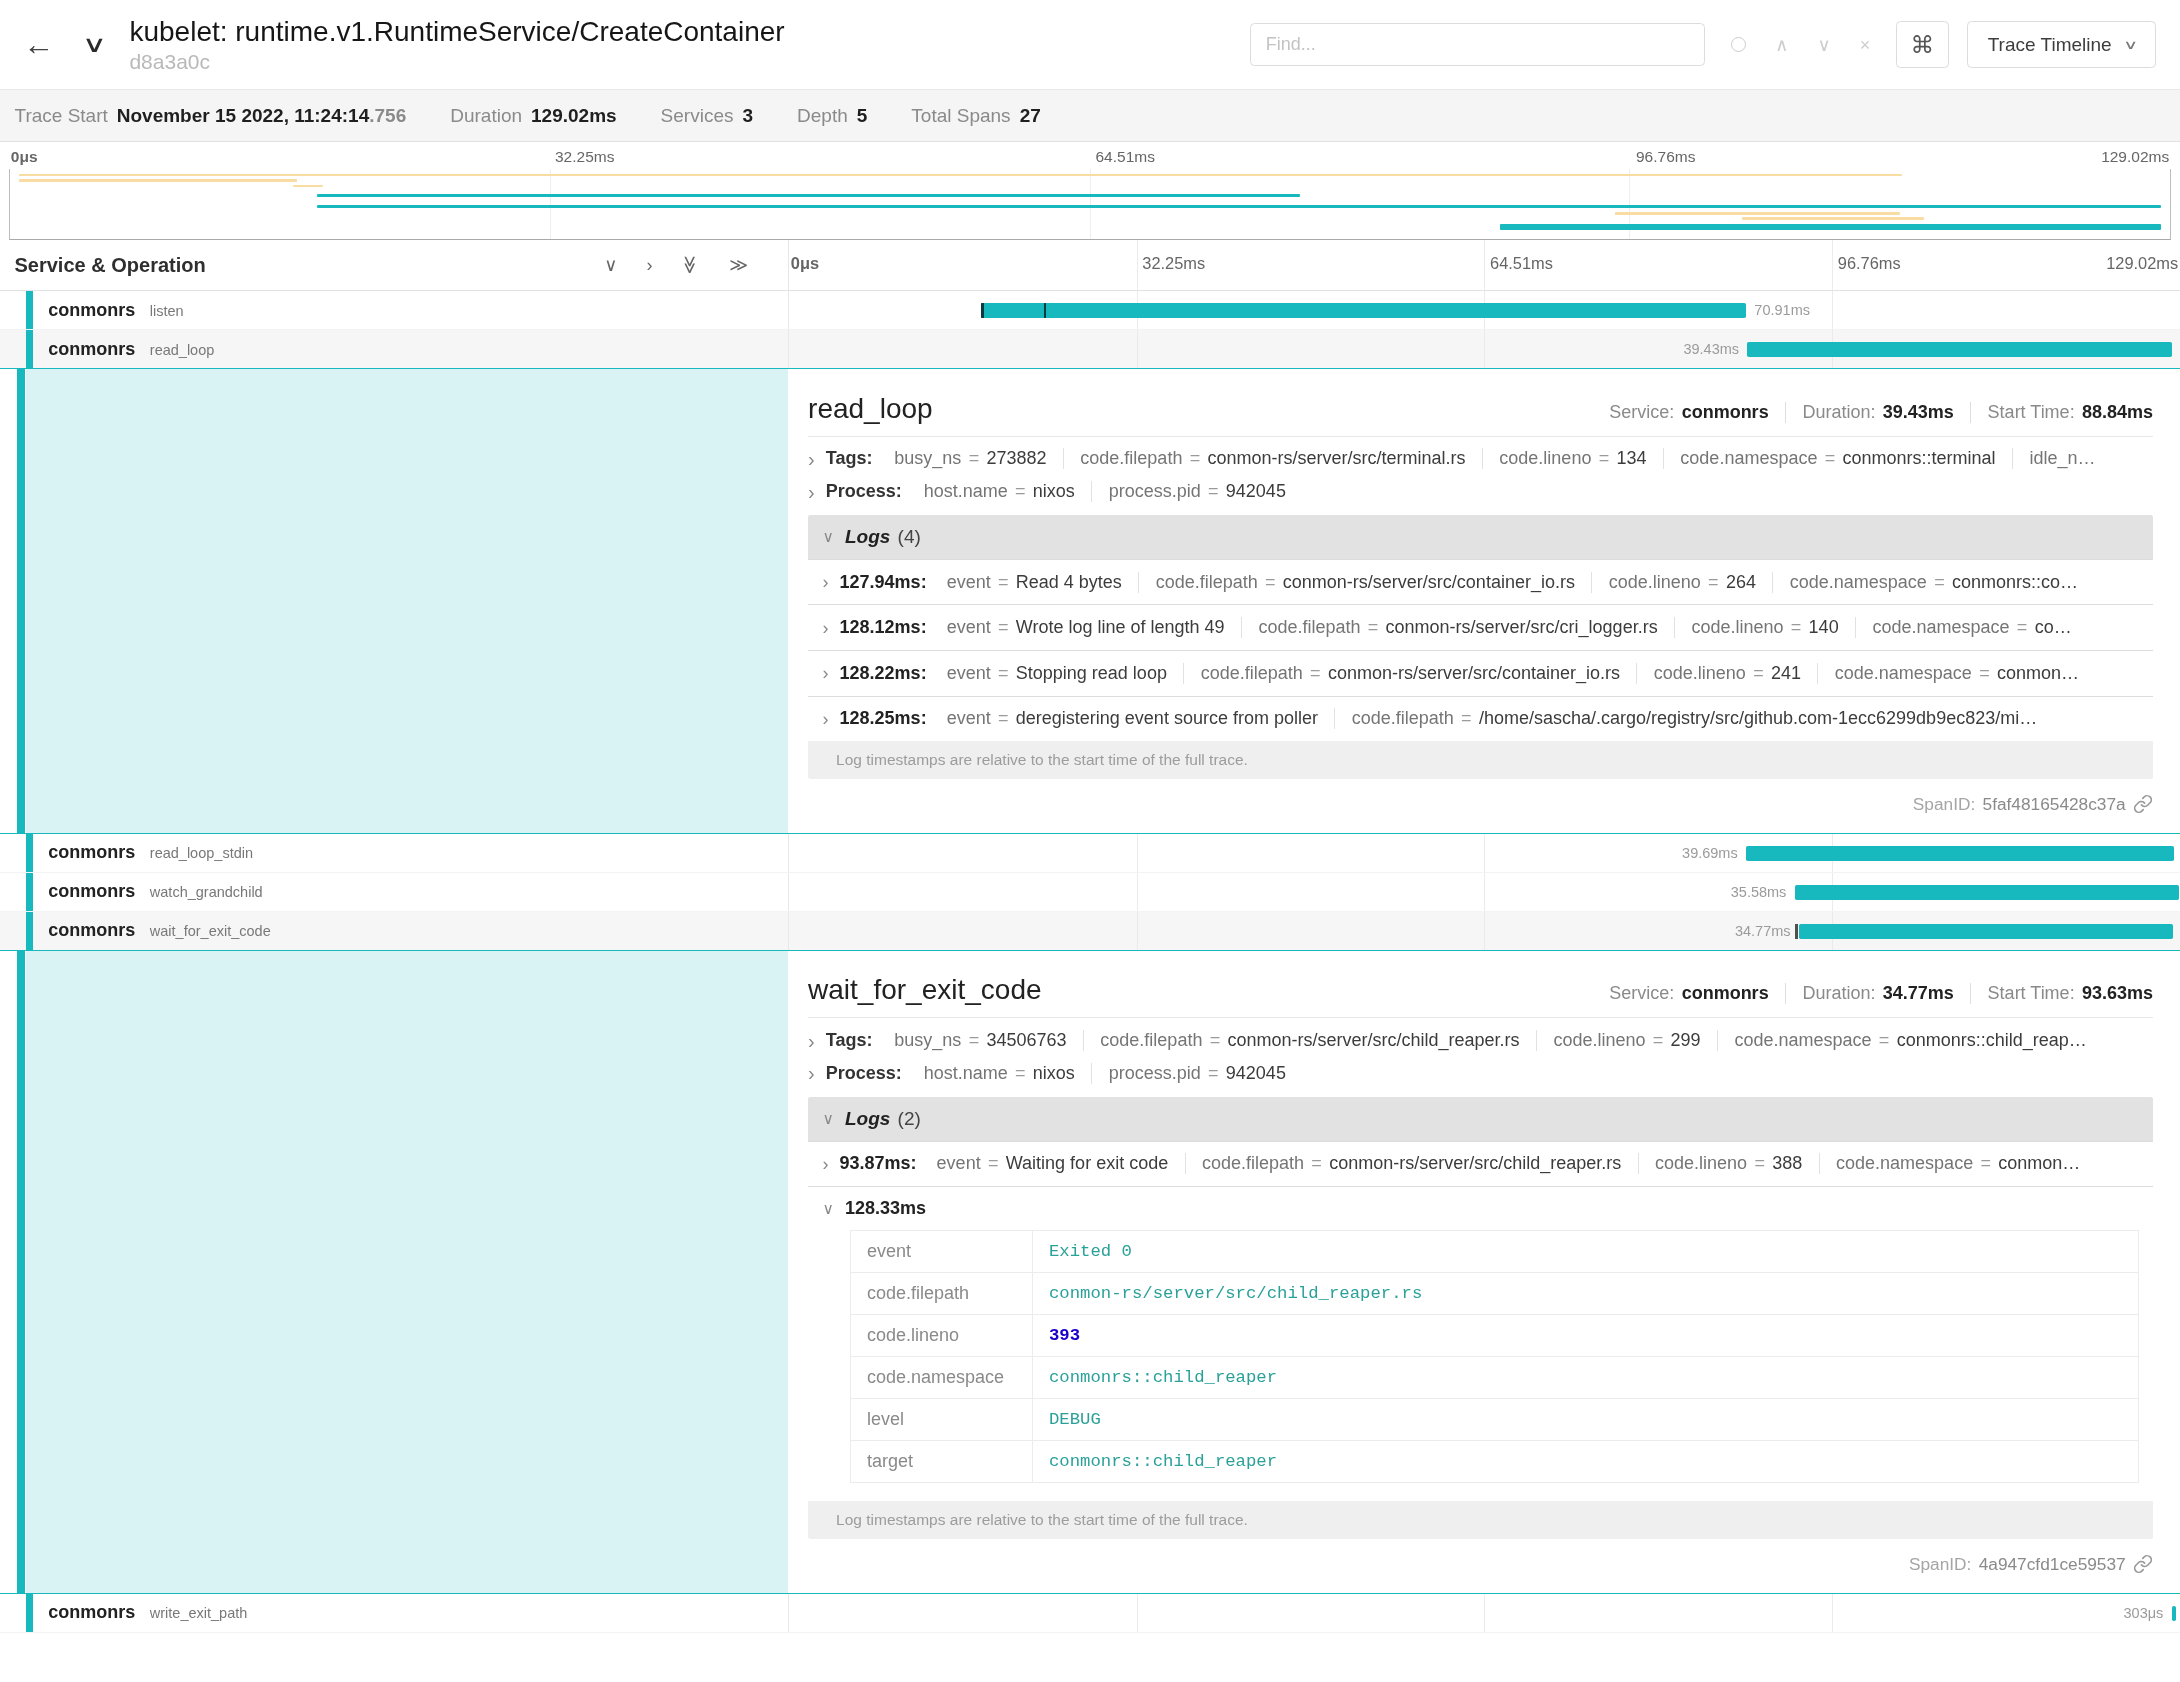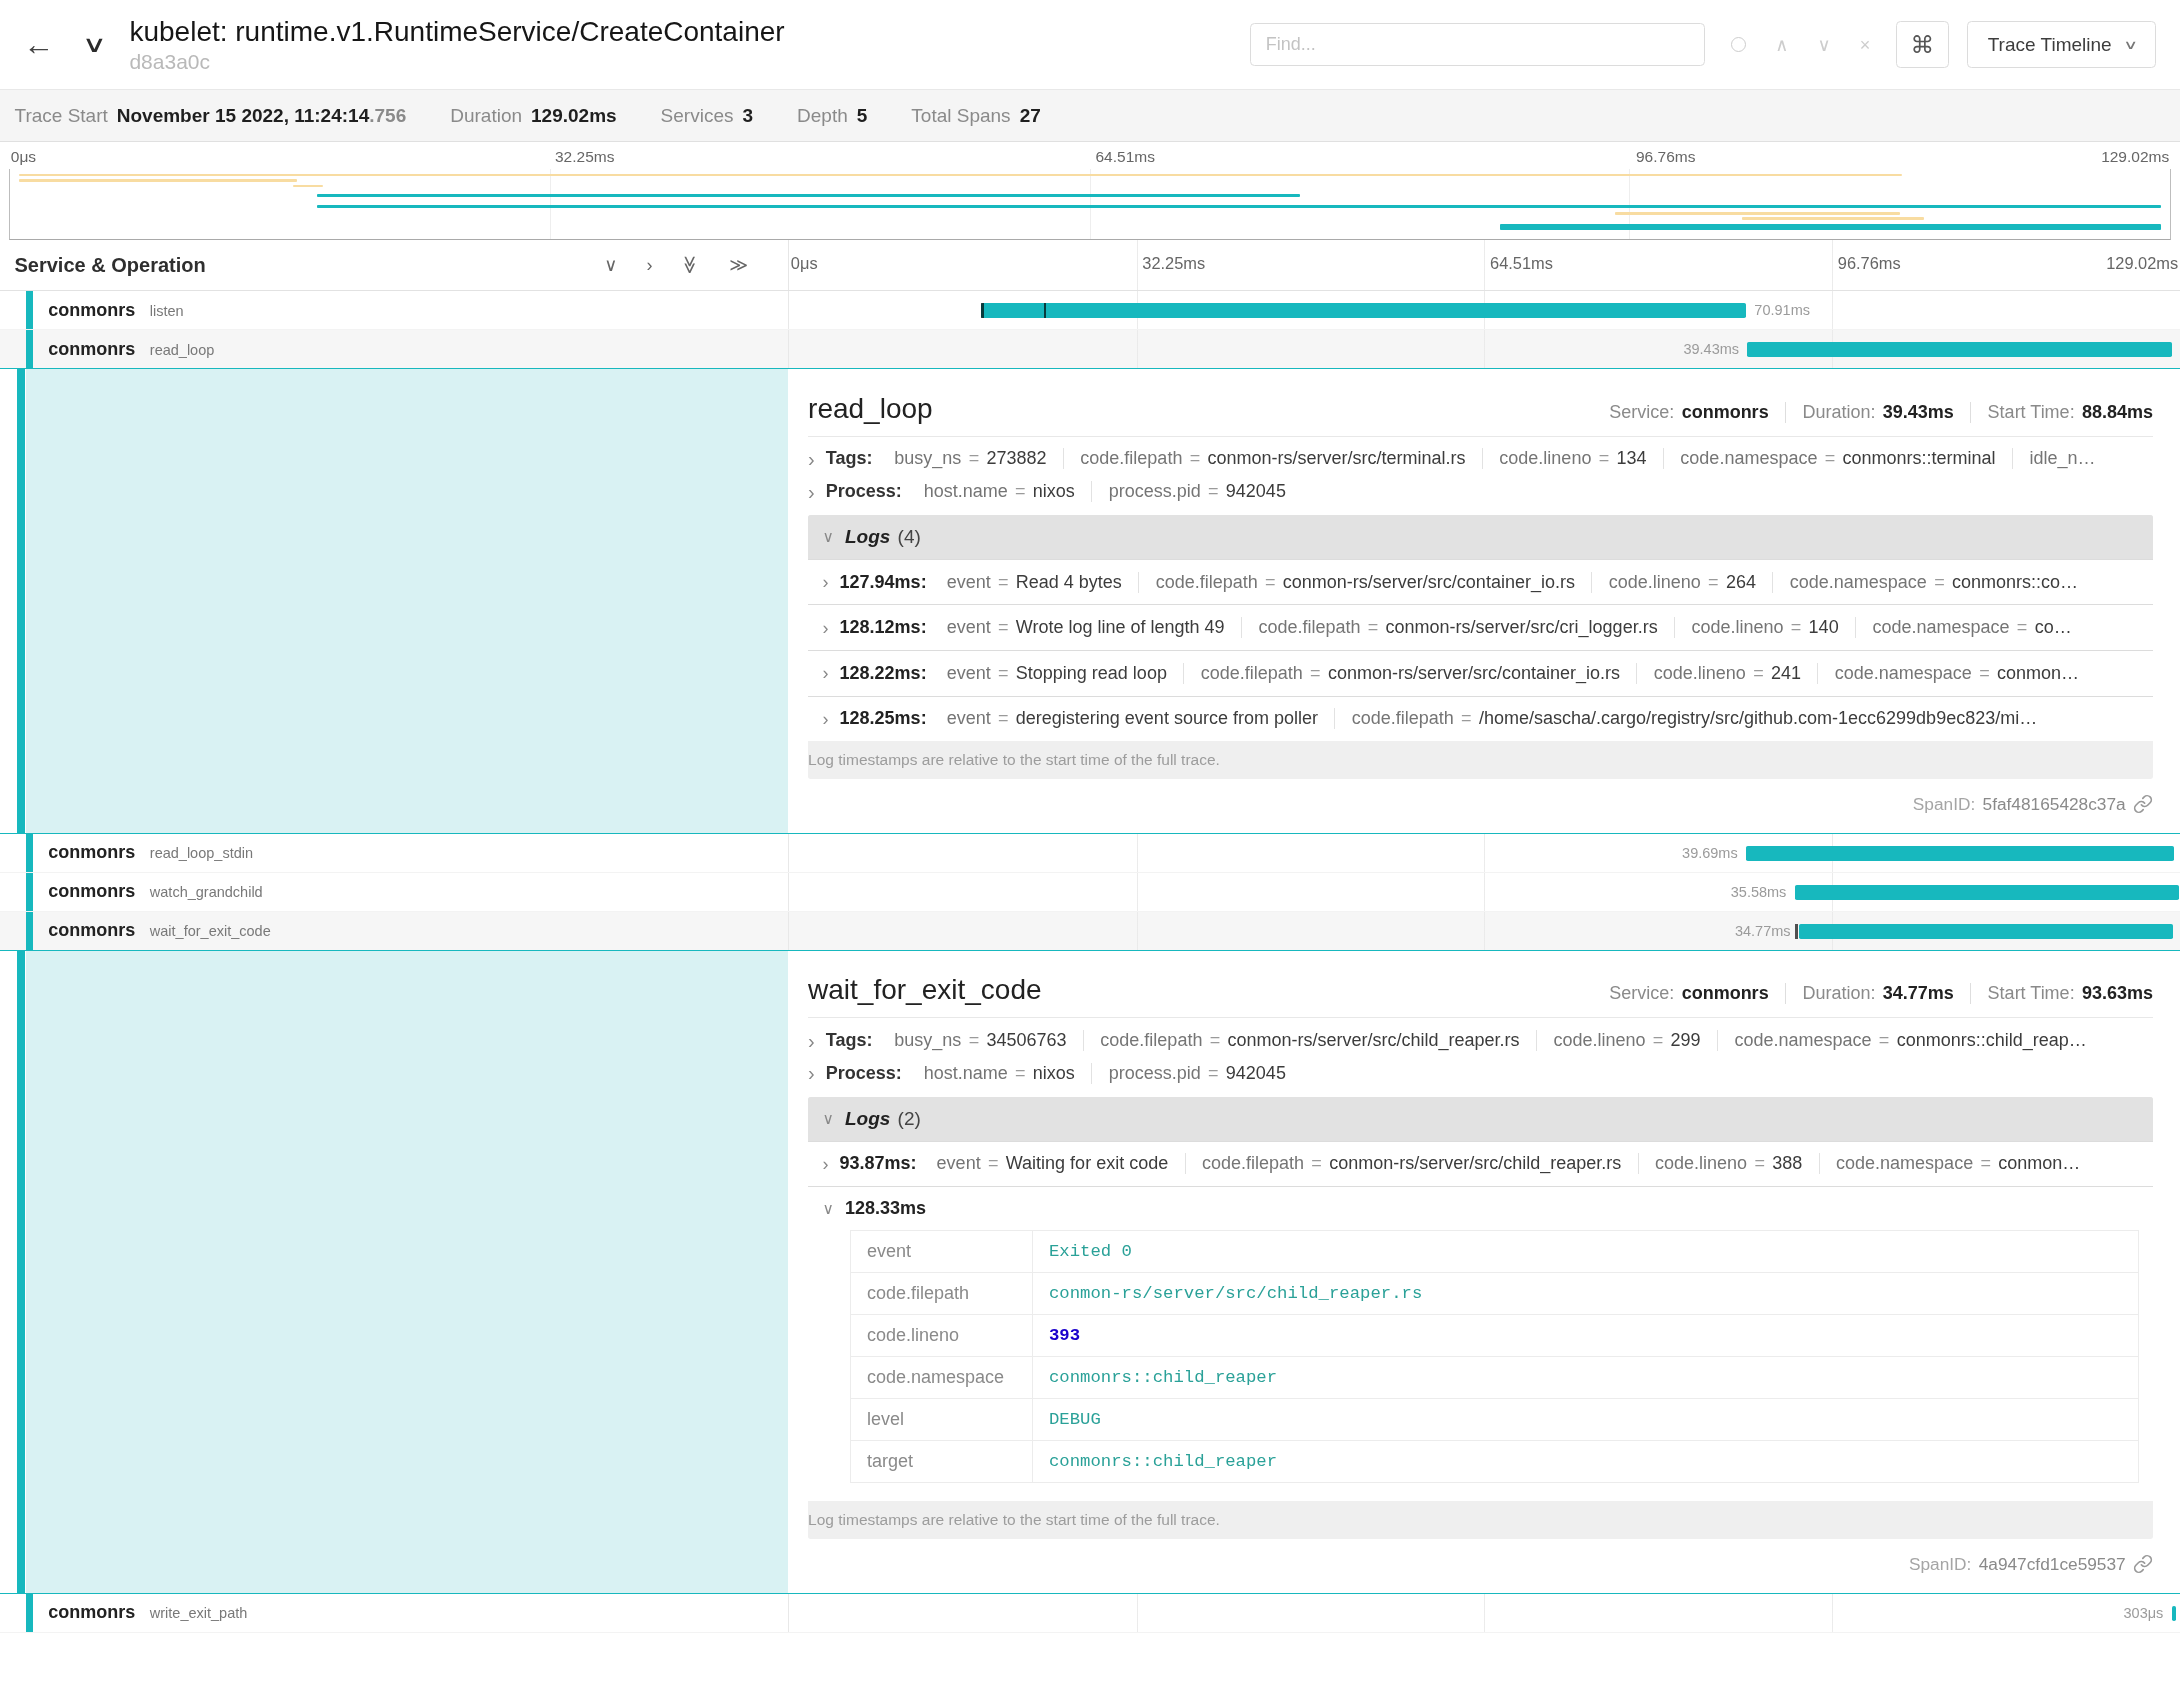--- a/index.html
+++ b/index.html
@@ -28,21 +28,21 @@
   .summary { height: 53px; background: #f5f5f5; border-top: 0.9px solid #e8e8e8; border-bottom: 0.9px solid #e0e0e0; display: flex; align-items: center; gap: 44px; padding: 0 14.5px; font-size: 19px; }
   .sum-item { white-space: nowrap; }
   .sum-label { color: #8a8a8a; margin-right: 9px; }
   .sum-value { color: #1f1f1f; font-weight: bold; }
   .sum-suffix { color: #8a8a8a; font-weight: bold; }
 
   
   .minimap { padding: 0 9px; background: #fff; }
   .mini-ticks { position: relative; height: 27px; font-size: 15.5px; color: #666; }
   .tick { position: absolute; top: 6.4px; white-space: nowrap; }
-  .tick.t0 { left: 1.8px; }
+  .tick.t0 { left: 1.8px; font-weight: bold; }
   .tick.t1 { left: calc(25% + 5.5px); }
   .tick.t2 { left: calc(50% + 5.5px); }
   .tick.t3 { left: calc(75% + 5.5px); }
   .tick.t4 { right: 1.8px; }
   .mini-canvas { position: relative; height: 71px; border-bottom: 0.9px solid #a9a9a9; border-left: 0.9px solid #bdbdbd; border-right: 0.9px solid #bdbdbd;
     background-image: linear-gradient(to right,#ececec,#ececec), linear-gradient(to right,#ececec,#ececec), linear-gradient(to right,#ececec,#ececec);
     background-position: 25% 0, 50% 0, 75% 0; background-size: 0.9px 100%, 0.9px 100%, 0.9px 100%; background-repeat: no-repeat; }
   .mini-bar { position: absolute; border-radius: 0.9px; }
 
   
@@ -104,21 +104,21 @@
   .log-time { font-weight: bold; color: #222; margin-right: 3.6px; flex: none; }
   .log-expanded { background: #fff; border-top: 0.9px solid #dcdcdc; padding: 11px 14.5px 18px; }
   .le-head { display: flex; align-items: center; font-size: 18px; margin-bottom: 11px; cursor: pointer; }
   .le-head .kv-chevron { font-size: 15.5px; }
   .kv-table { border-collapse: collapse; background: #fff; font-size: 18px; margin-left: 27px; width: calc(100% - 27px); }
   .kv-table td { border: 0.9px solid #ececec; padding: 10px 16.4px; }
   .kv-table td.k { width: 182px; color: #8a8a8a; }
   .kv-table td.v { font-family: "Liberation Mono", monospace; font-size: 17.3px; }
   .vt-str { color: #2aa198; }
   .vt-num { color: #1a01cc; font-weight: bold; }
-  .logs-note { padding: 10px 0; font-size: 15.5px; color: #9c9c9c; }
+  .logs-note { padding: 10px 28px; font-size: 15.5px; color: #9c9c9c; }
   .spanid-row { display: flex; justify-content: flex-end; align-items: center; margin-top: 14.5px; font-size: 17.3px; color: #a5a5a5; gap: 7.3px; }
   .spanid-value { color: #8a8a8a; }
   .link-icon { cursor: pointer; flex: none; }
 </style>
 </head>
 <body>
 
 <div class="page">
 
   <header class="hdr">

